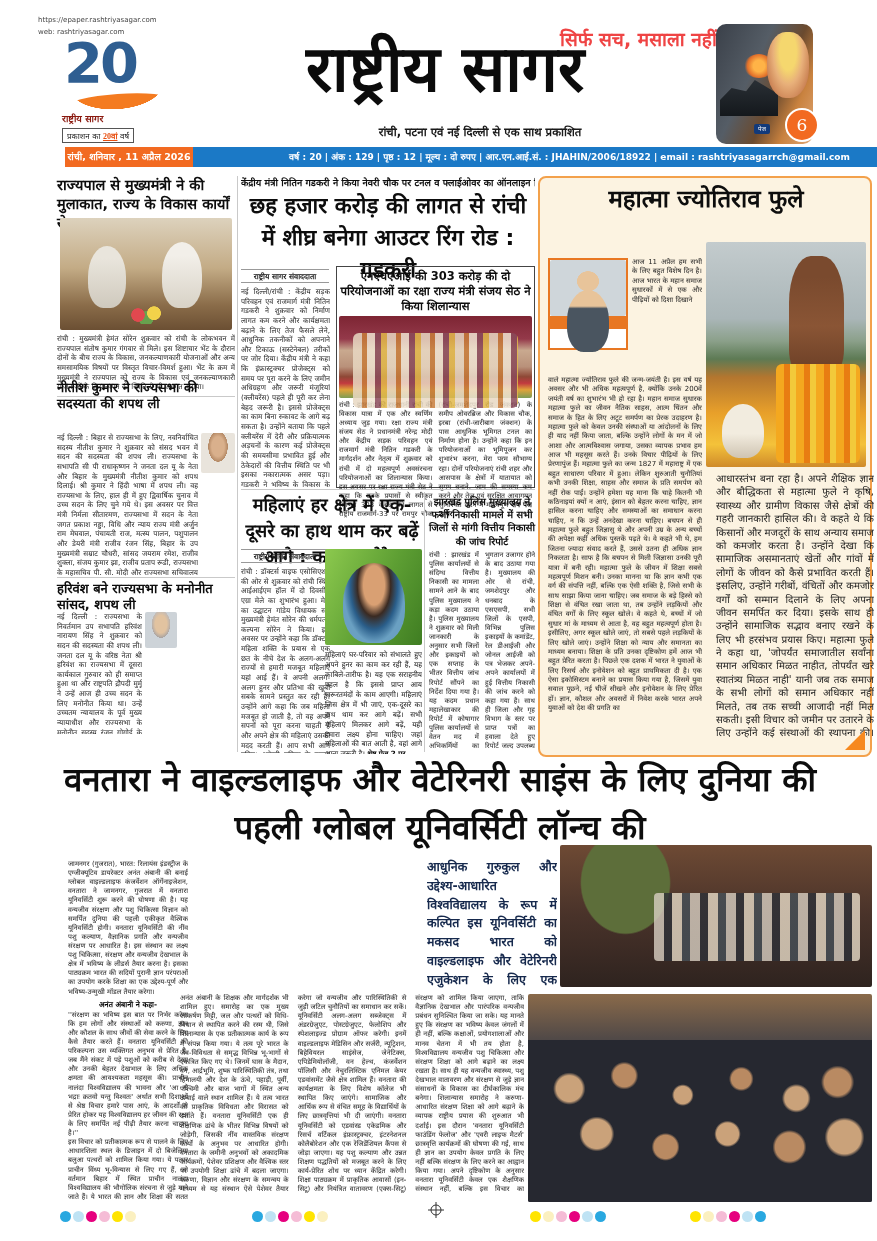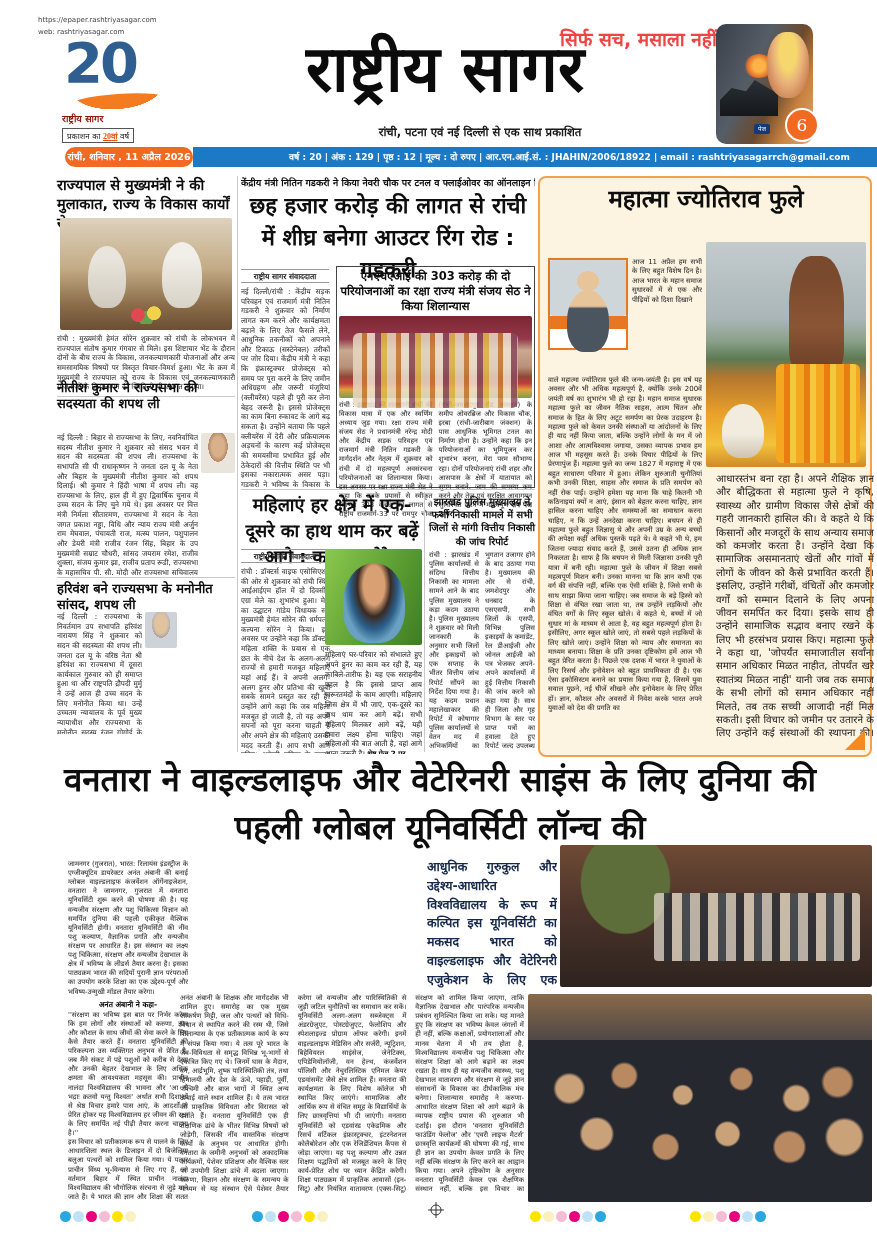--- a/index.html
+++ b/index.html
@@ -44,21 +44,21 @@
   <div class="abs" style="left:330px;top:124px;width:300px;text-align:center;font-size:11.5px;font-weight:bold;color:#1a1a1a;">रांची, पटना एवं नई दिल्ली से एक साथ प्रकाशित</div>
 
   <div class="abs photo" style="left:716px;top:24px;width:97px;height:120px;border-radius:10px;background:linear-gradient(115deg,#3a4049 0%,#555d66 38%,#6b4a2e 60%,#c9823f 78%,#e0a878 100%);">
     <div class="abs" style="left:4px;top:52px;width:58px;height:40px;background:linear-gradient(180deg,#2c3238,#14181c);clip-path:polygon(0 60%,20% 30%,45% 38%,60% 10%,100% 45%,100% 100%,0 100%);"></div>
     <div class="abs" style="left:28px;top:30px;width:30px;height:24px;background:radial-gradient(circle,#ffb347 0 30%,#e2702a 60%,transparent 75%);border-radius:50%;"></div>
     <div class="abs" style="right:4px;top:8px;width:42px;height:66px;background:radial-gradient(ellipse at 50% 30%,#f5d76e 0 28%,#e8b07a 50%,#c97f52 80%);border-radius:45%;"></div>
     <div class="abs" style="left:38px;bottom:10px;background:#123a7a;color:#fff;font-size:6px;padding:1px 4px;border-radius:2px;">पेज</div>
   </div>
   <div class="abs" style="left:785px;top:108px;width:30px;height:30px;border-radius:50%;background:#f26a21;border:2px solid #fff;color:#fff;text-align:center;line-height:30px;font-size:17px;font-family:'DejaVu Serif',serif;">6</div>
 
-  <div class="abs" style="left:65px;top:147px;width:128px;height:20px;background:#f26a21;color:#fff;font-size:9.5px;font-weight:bold;text-align:center;line-height:20px;white-space:nowrap;overflow:hidden;border-radius:10px;">रांची, शनिवार , 11 अप्रैल 2026</div>
+  <div class="abs" style="left:65px;top:147px;width:128px;height:20px;background:#f26a21;color:#fff;font-size:9.5px;font-weight:bold;text-align:center;line-height:20px;white-space:nowrap;overflow:hidden;">रांची, शनिवार , 11 अप्रैल 2026</div>
   <div class="abs" style="left:193px;top:147px;width:753px;height:20px;background:#1b79c6;color:#fff;font-size:9px;font-weight:bold;text-align:center;line-height:20px;white-space:nowrap;overflow:hidden;">वर्ष : 20   |   अंक : 129   |   पृष्ठ : 12   |   मूल्य : दो रुपए   |   आर.एन.आई.सं. : JHAHIN/2006/18922   |   email : rashtriyasagarrch@gmail.com</div>
 
   <div class="abs hl" style="left:57px;top:176px;width:178px;font-size:14.5px;line-height:1.3;">राज्यपाल से मुख्यमंत्री ने की मुलाकात, राज्य के विकास कार्यों से कराया अवगत</div>
   <div class="abs photo" style="left:60px;top:218px;width:172px;height:112px;background:linear-gradient(180deg,#ddd2bd 0%,#c3ab85 45%,#8a6c49 78%,#6b4f33 100%);">
     <div class="fig" style="left:28px;top:28px;width:38px;height:62px;background:linear-gradient(180deg,#e9e5dc 20%,#cfc9bd);"></div>
     <div class="fig" style="right:30px;top:24px;width:40px;height:66px;background:linear-gradient(180deg,#f2efe9 20%,#d8d2c6);"></div>
     <div class="abs" style="left:66px;bottom:6px;width:40px;height:18px;background:radial-gradient(circle at 30% 50%,#e2484f 0 22%,transparent 24%),radial-gradient(circle at 70% 40%,#f2d24a 0 22%,transparent 24%),radial-gradient(circle at 50% 70%,#68a14e 0 30%,transparent 32%);"></div>
   </div>
   <div class="abs bt just" style="left:57px;top:334px;width:178px;height:62px;">रांची : मुख्यमंत्री हेमंत सोरेन शुक्रवार को रांची के लोकभवन में राज्यपाल संतोष कुमार गंगवार से मिले। इस शिष्टाचार भेंट के दौरान दोनों के बीच राज्य के विकास, जनकल्याणकारी योजनाओं और अन्य समसामयिक विषयों पर विस्तृत विचार-विमर्श हुआ। भेंट के क्रम में मुख्यमंत्री ने राज्यपाल को राज्य के विकास एवं जनकल्याणकारी योजनाओं के क्रियान्वयन की स्थिति से भी अवगत कराया।</div>
   <div class="abs hrule" style="left:57px;top:396px;width:178px;"></div>

